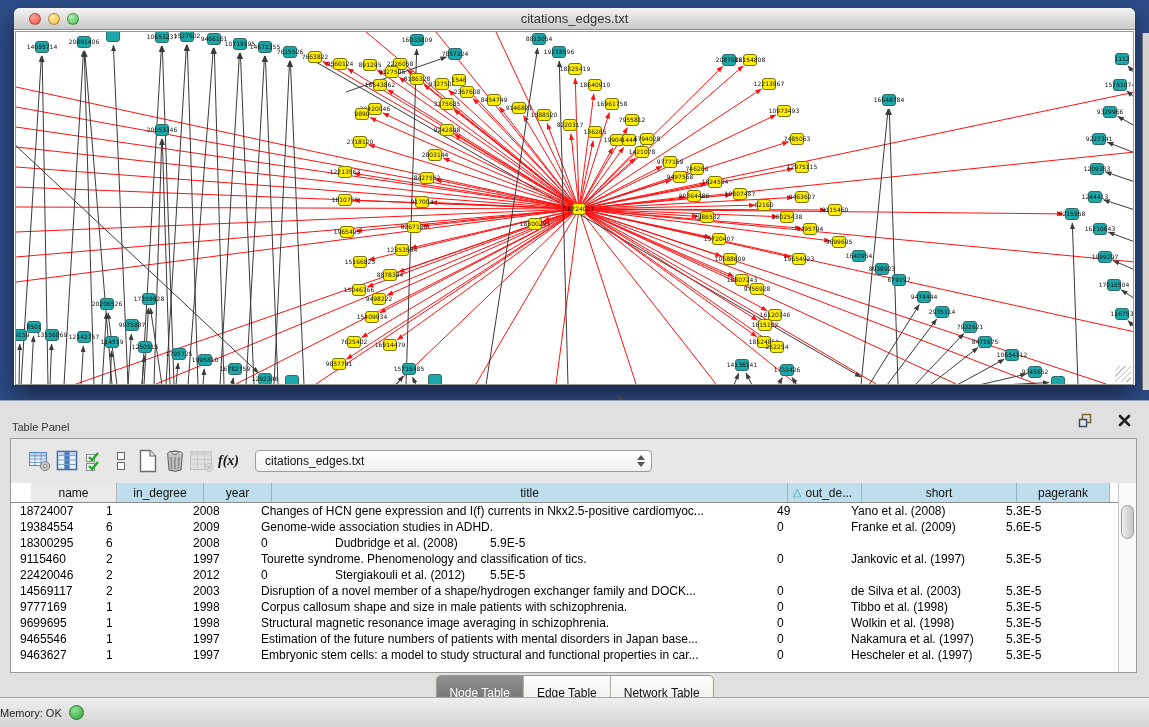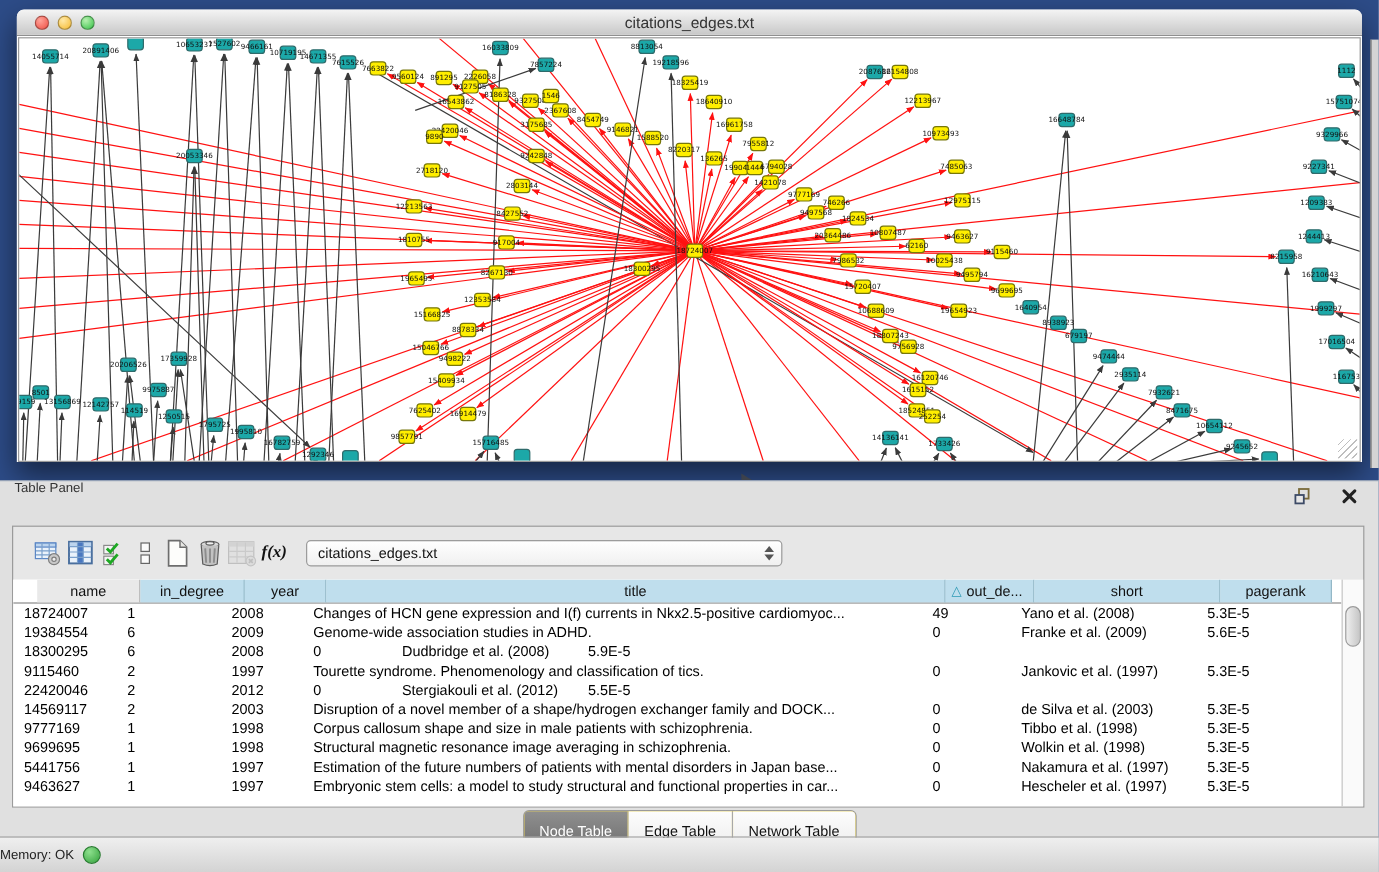--- a/index.html
+++ b/index.html
@@ -18,21 +18,21 @@
   .win-title{position:absolute;left:0;right:0;text-align:center;font-size:13px;color:#333}
   .canvas{position:absolute;left:1px;right:1px;top:23px;bottom:0;background:#fff;border:1px solid #9a9a9a;overflow:hidden}
   .canvas svg{display:block}
   .grip{position:absolute;right:2px;bottom:2px;width:16px;height:16px;opacity:.55;
     background:repeating-linear-gradient(135deg,transparent 0 3px,#8a8a8a 3px 4px)}
 
   .right-sliver{position:absolute;left:1142px;top:33px;width:7px;height:357px;background:#d4d4d4;border-left:1px solid #6f6f6f}
 
   
   .table-panel{position:absolute;left:0;top:400px;width:1149px;height:327px;background:#e0e0e0;border-top:1px solid #93a0b5}
-  .panel-header{height:32px;display:flex;align-items:flex-start;padding:0 12px;font-size:11px;color:#333}
+  .panel-header{height:32px;display:flex;align-items:flex-end;padding:0 12px;font-size:11px;color:#333}
   .ph-icons{margin-left:auto;display:flex;align-items:center;gap:14px}
   .tool-box{position:absolute;left:10px;top:37px;width:1127px;height:235px;border:1px solid #9b9b9b;background:#e7e7e7}
   .toolbar{height:44px;display:flex;align-items:center;padding-left:16px;gap:2px}
   .icon-btn{width:25px;height:25px;display:flex;align-items:center;justify-content:center;cursor:default}
   .fx{font-family:"Liberation Serif",serif;font-style:italic;font-weight:bold;font-size:14px;color:#111}
   .combo{margin-left:12px;width:397px;height:22px;background:linear-gradient(#ffffff,#f0f0f0);
     border:1px solid #9c9c9c;border-radius:4px;display:flex;align-items:center;font-size:12px;color:#111;
     padding-left:9px;position:relative}
   .stepper{position:absolute;right:5px;top:2px;width:11px;height:16px;display:flex;flex-direction:column;align-items:center;justify-content:center;gap:2px}
   .stepper .up{width:0;height:0;border-left:4px solid transparent;border-right:4px solid transparent;border-bottom:5px solid #555}
@@ -951,21 +951,21 @@
           <div class="trow">
             <div class="td col0">9699695</div>
             <div class="td col1">1</div>
             <div class="td col2">1998</div>
             <div class="td col3">Structural magnetic resonance image averaging in schizophrenia.</div>
             <div class="td col4">0</div>
             <div class="td col5">Wolkin et al. (1998)</div>
             <div class="td col6">5.3E-5</div>
           </div>
           <div class="trow">
-            <div class="td col0">5441756</div>
+            <div class="td col0">9465546</div>
             <div class="td col1">1</div>
             <div class="td col2">1997</div>
             <div class="td col3">Estimation of the future numbers of patients with mental disorders in Japan base...</div>
             <div class="td col4">0</div>
             <div class="td col5">Nakamura et al. (1997)</div>
             <div class="td col6">5.3E-5</div>
           </div>
           <div class="trow">
             <div class="td col0">9463627</div>
             <div class="td col1">1</div>

